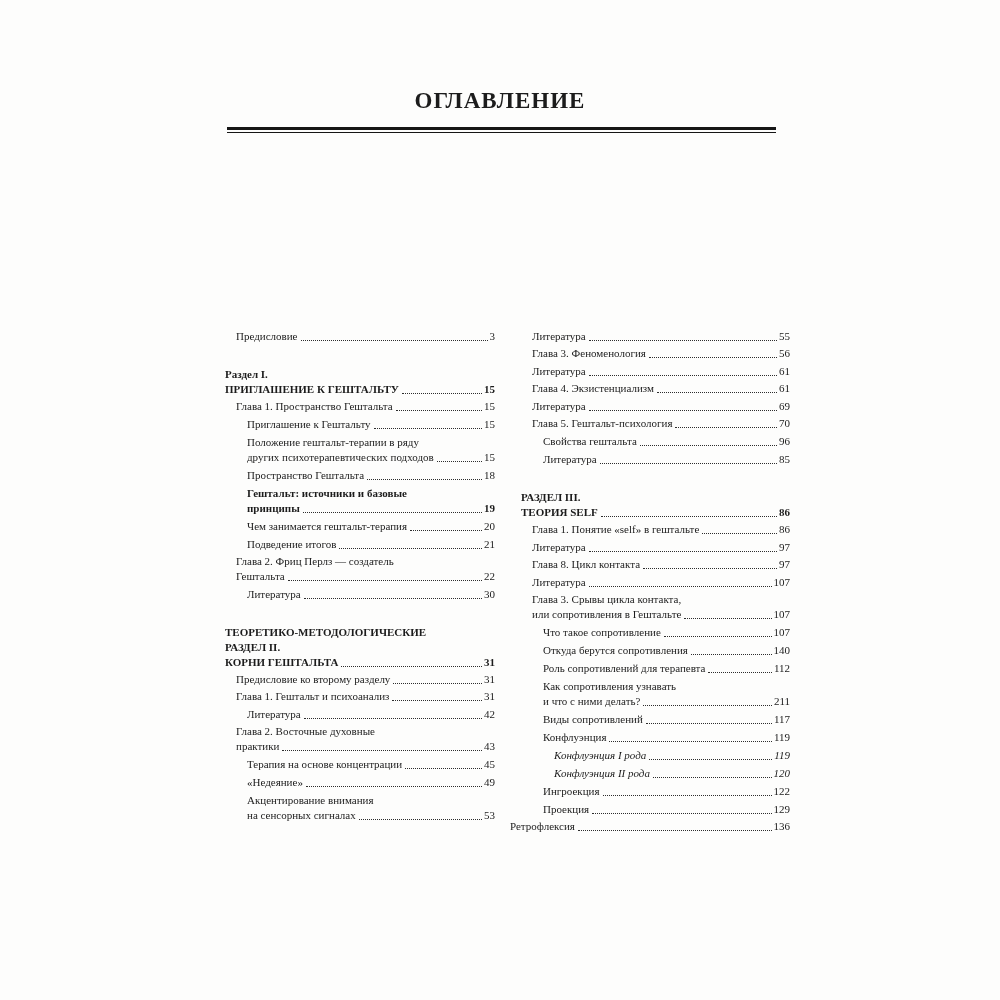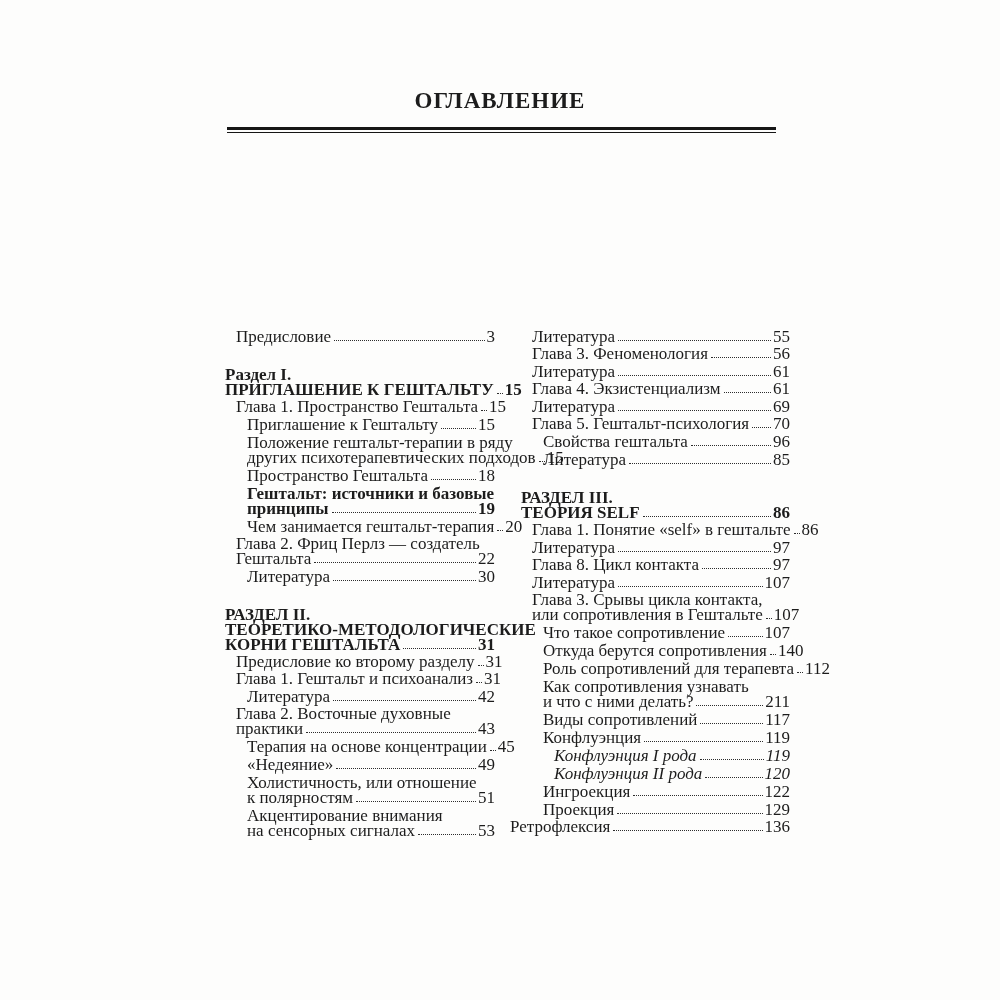--- a/index.html
+++ b/index.html
@@ -26,21 +26,21 @@
   .double-rule .thin{height:1px;background:#161616;margin-top:2px;}
   .toc{
     position:absolute;
     top:326px;left:225px;
     display:flex;
   }
   .toc-col{min-width:0;}
   .toc-col.left{width:270px;margin-right:15px;}
   .toc-col.right{width:280px;}
   .entry{
-    font-size:17px;
+    font-size:11px;
     line-height:15px;
     margin-top:3px;
   }
   .entry.gap-md{margin-top:2px;}
   .entry.gap-lg{margin-top:23px;}
   .entry.bold{font-weight:bold;}
   .entry.italic{font-style:italic;}
   .line.last{display:flex;align-items:flex-end;}
   .t{white-space:nowrap;}
   .leader{
@@ -114,38 +114,45 @@
             <span class="pg">19</span>
           </div>
         </div>
         <div class="entry" style="padding-left: 22px;">
           <div class="line last">
             <span class="t">Чем занимается гештальт-терапия</span>
             <span class="leader"></span>
             <span class="pg">20</span>
           </div>
         </div>
+        <div class="entry" style="padding-left: 22px;">
+          <div class="line last">
+            <span class="t">Подведение итогов</span>
+            <span class="leader"></span>
+            <span class="pg">21</span>
+          </div>
+        </div>
         <div class="entry gap-md" style="padding-left: 11px;">
           <div class="line"><span class="t">Глава 2. Фриц Перлз — создатель</span></div>
           <div class="line last">
             <span class="t">Гештальта</span>
             <span class="leader"></span>
             <span class="pg">22</span>
           </div>
         </div>
         <div class="entry" style="padding-left: 22px;">
           <div class="line last">
             <span class="t">Литература</span>
             <span class="leader"></span>
             <span class="pg">30</span>
           </div>
         </div>
         <div class="entry bold gap-lg" style="padding-left: 0px;">
+          <div class="line"><span class="t">ТЕОРЕТИКО-МЕТОДОЛОГИЧЕСКИЕ</span></div>
           <div class="line"><span class="t">РАЗДЕЛ II.</span></div>
-          <div class="line"><span class="t">ТЕОРЕТИКО-МЕТОДОЛОГИЧЕСКИЕ</span></div>
           <div class="line last">
             <span class="t">КОРНИ ГЕШТАЛЬТА</span>
             <span class="leader"></span>
             <span class="pg">31</span>
           </div>
         </div>
         <div class="entry gap-md" style="padding-left: 11px;">
           <div class="line last">
             <span class="t">Предисловие ко второму разделу</span>
             <span class="leader"></span>
@@ -179,28 +186,20 @@
             <span class="t">Терапия на основе концентрации</span>
             <span class="leader"></span>
             <span class="pg">45</span>
           </div>
         </div>
         <div class="entry" style="padding-left: 22px;">
           <div class="line last">
             <span class="t">«Недеяние»</span>
             <span class="leader"></span>
             <span class="pg">49</span>
-          </div>
-        </div>
-        <div class="entry" style="padding-left: 22px;">
-          <div class="line"><span class="t">Холистичность, или отношение</span></div>
-          <div class="line last">
-            <span class="t">к полярностям</span>
-            <span class="leader"></span>
-            <span class="pg">51</span>
           </div>
         </div>
         <div class="entry" style="padding-left: 22px;">
           <div class="line"><span class="t">Акцентирование внимания</span></div>
           <div class="line last">
             <span class="t">на сенсорных сигналах</span>
             <span class="leader"></span>
             <span class="pg">53</span>
           </div>
         </div>

